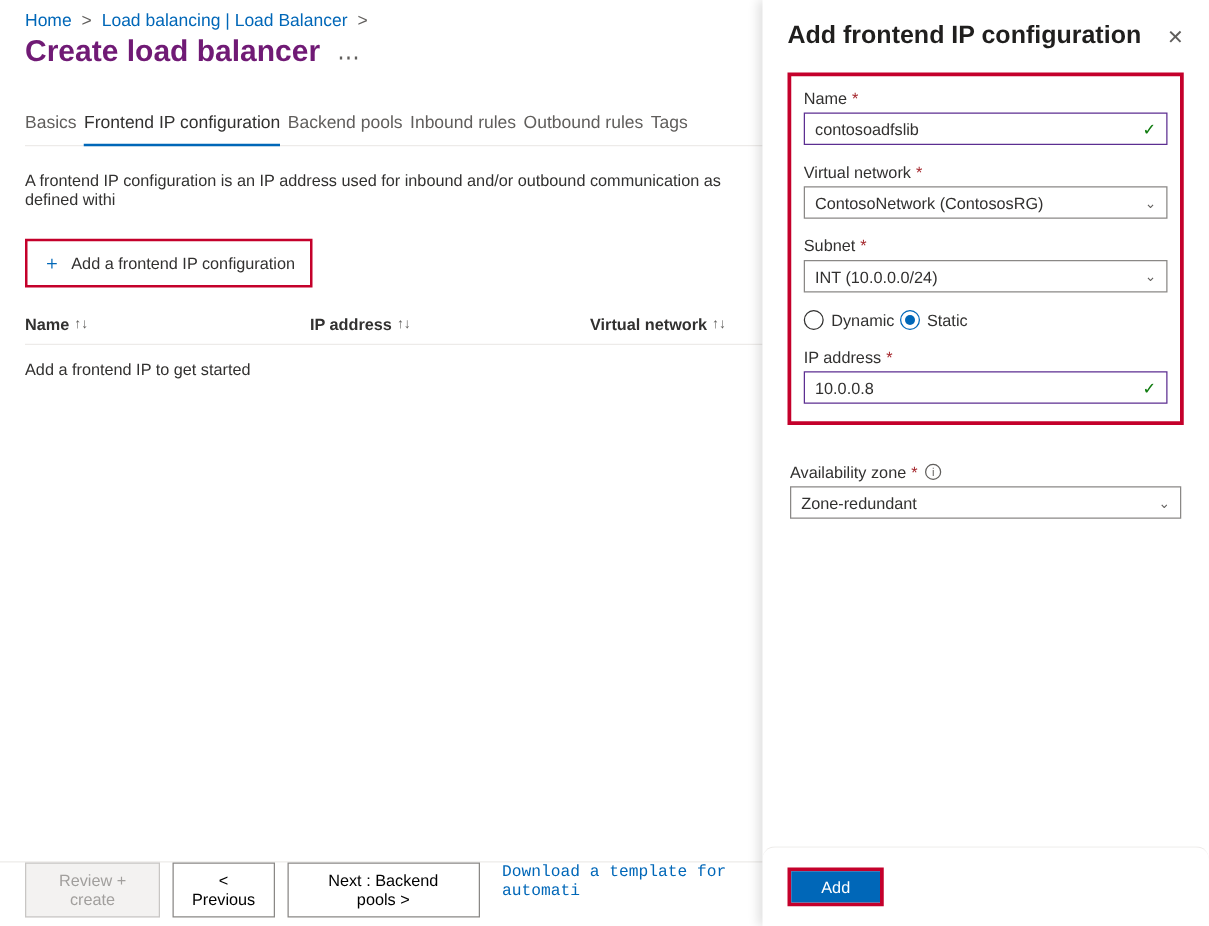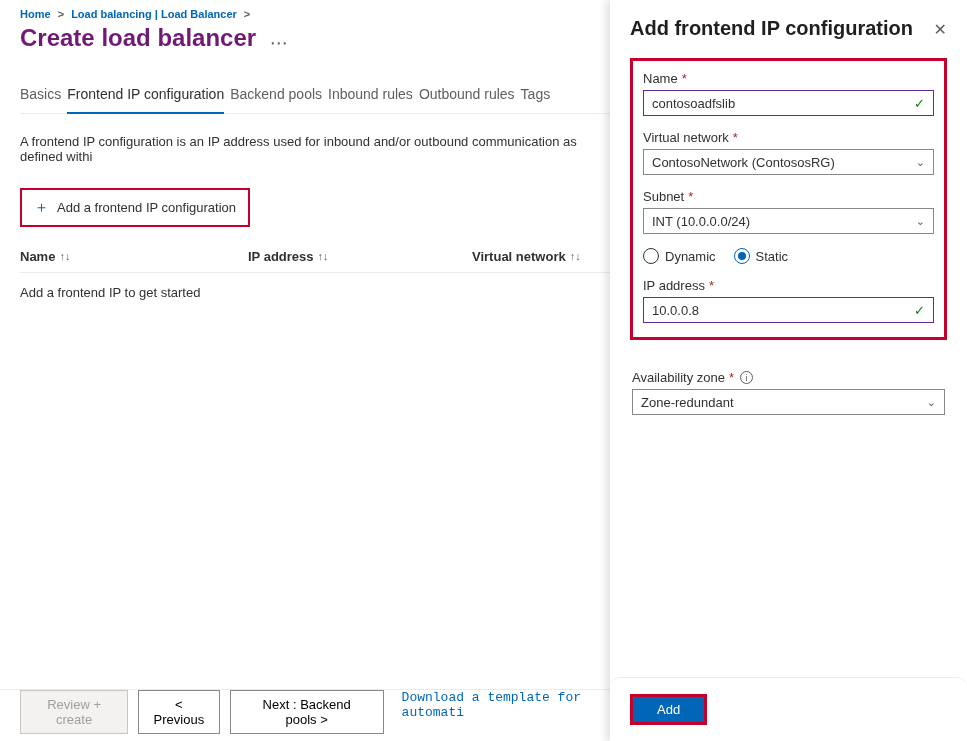--- a/index.html
+++ b/index.html
@@ -14,21 +14,21 @@
     position: relative;
   }
   
   .main {
     position: absolute;
     left: 0; top: 0;
     width: 610px;
     height: 741px;
     padding: 8px 0 0 20px;
   }
-  .breadcrumb { font-size: 11px; color: #605e5c; margin-bottom: 4px; font-weight: bold; }
+  .breadcrumb { font-size: 14px; color: #605e5c; margin-bottom: 4px; }
   .breadcrumb a { color: #0067b8; text-decoration: none; margin: 0 4px; }
   .breadcrumb a:first-child { margin-left: 0; }
   .breadcrumb .sep { color: #605e5c; }
   h1.page-title { font-size: 24px; font-weight: 600; color: #701a75; display: inline-block; }
   .elips { display:inline-block; margin-left:10px; color:#605e5c; font-size:18px; vertical-align: middle; }
   .tabs { margin-top: 32px; border-bottom: 1px solid #edebe9; display:flex; gap:6px; font-size:14px; position:relative;}
   .tab { padding-bottom: 10px; color:#605e5c; cursor:pointer;}
   .tab.active { color:#323130; font-weight:400; border-bottom:2.5px solid #0067b8; margin-bottom:-1px;}
   .desc { margin-top: 20px; font-size: 13px; color:#323130; }
   .add-btn-wrap { display:inline-block; margin-top: 24px; border: 2.5px solid #c4002b; padding: 0; }
@@ -63,21 +63,21 @@
   .panel-title { font-size:20px; font-weight:600; color:#201f1e; line-height:1.2;}
   .close-x { font-size:16px; color:#605e5c; cursor:pointer; padding-top:4px;}
   .highlight-box { border:3px solid #c4002b; margin-top:18px; padding:10px 10px 12px 10px;}
   .field { margin-bottom:14px; }
   .field-label { font-size:13px; color:#323130; margin-bottom:4px; display:flex; align-items:center; gap:4px;}
   .req-star { color:#a4262c; }
   .ctl { width:100%; height:26px; border:1px solid #8a8886; display:flex; align-items:center; padding:0 8px; font-size:13px; color:#323130; position:relative; background:#fff;}
   .ctl.valid { border-color:#5c2e91; }
   .ctl .check { position:absolute; right:8px; color:#107c10; font-size:13px;}
   .ctl .chev  { position:absolute; right:8px; color:#605e5c; font-size:11px;}
-  .radios { display:flex; gap:18px; align-items:center; margin-top:2px;}
+  .radios { display:flex; gap:4px; align-items:center; margin-top:2px;}
   .radio { display:flex; align-items:center; gap:6px; font-size:13px;}
   .radio-circle { width:16px; height:16px; border-radius:50%; border:1px solid #323130; display:flex; align-items:center;justify-content:center;}
   .radio-circle.sel { border-color:#0067b8;}
   .radio-dot { width:8px;height:8px;border-radius:50%; background:#0067b8;}
   .avail-field { margin-top:30px; padding:0 2px;}
   .info-icon { display:inline-flex; width:13px;height:13px;border:1px solid #605e5c;border-radius:50%; font-size:9px; align-items:center; justify-content:center; color:#605e5c; margin-left:2px;}
 
   
   .panel-footer { position:absolute; bottom:0; left:0; width:100%; height:64px; border-top:1px solid #edebe9; display:flex; align-items:center; padding-left:20px;border-radius:10px;}
   .add-highlight { border:3px solid #c4002b; display:inline-block;}

